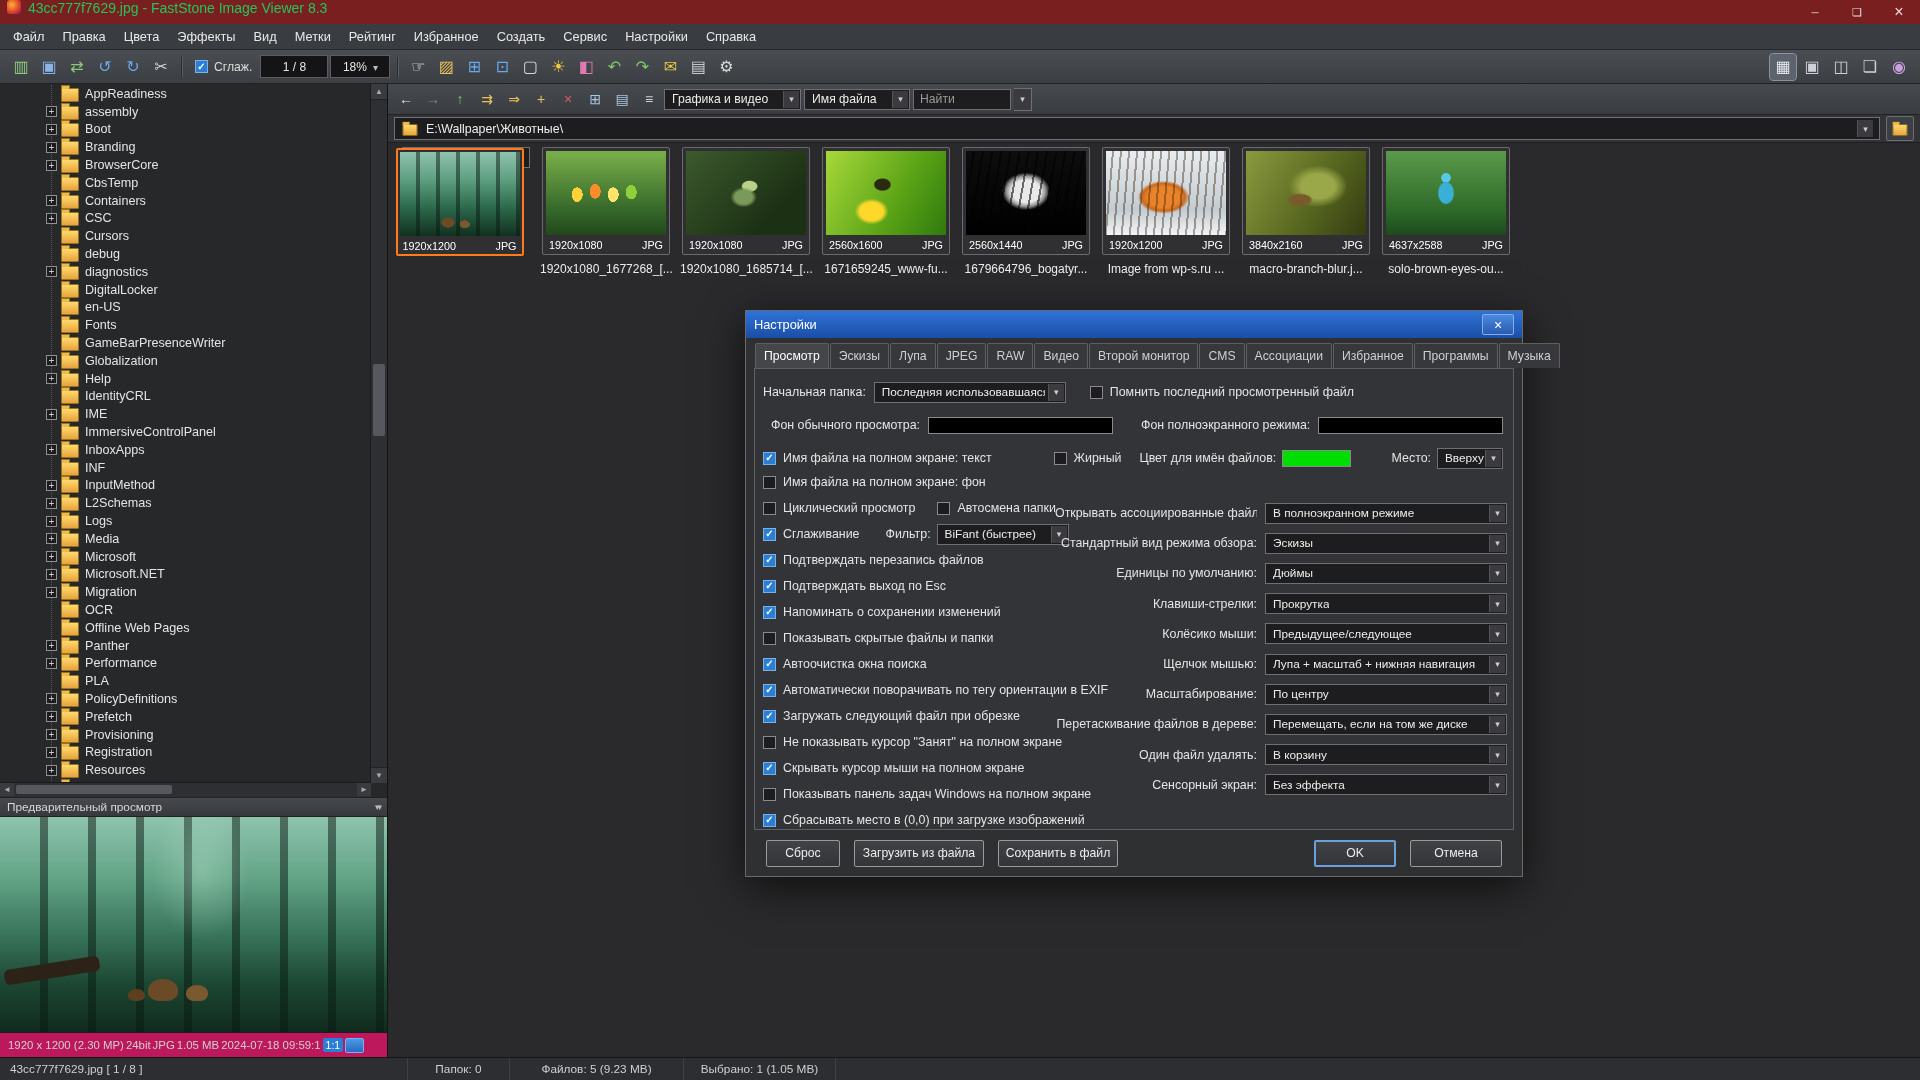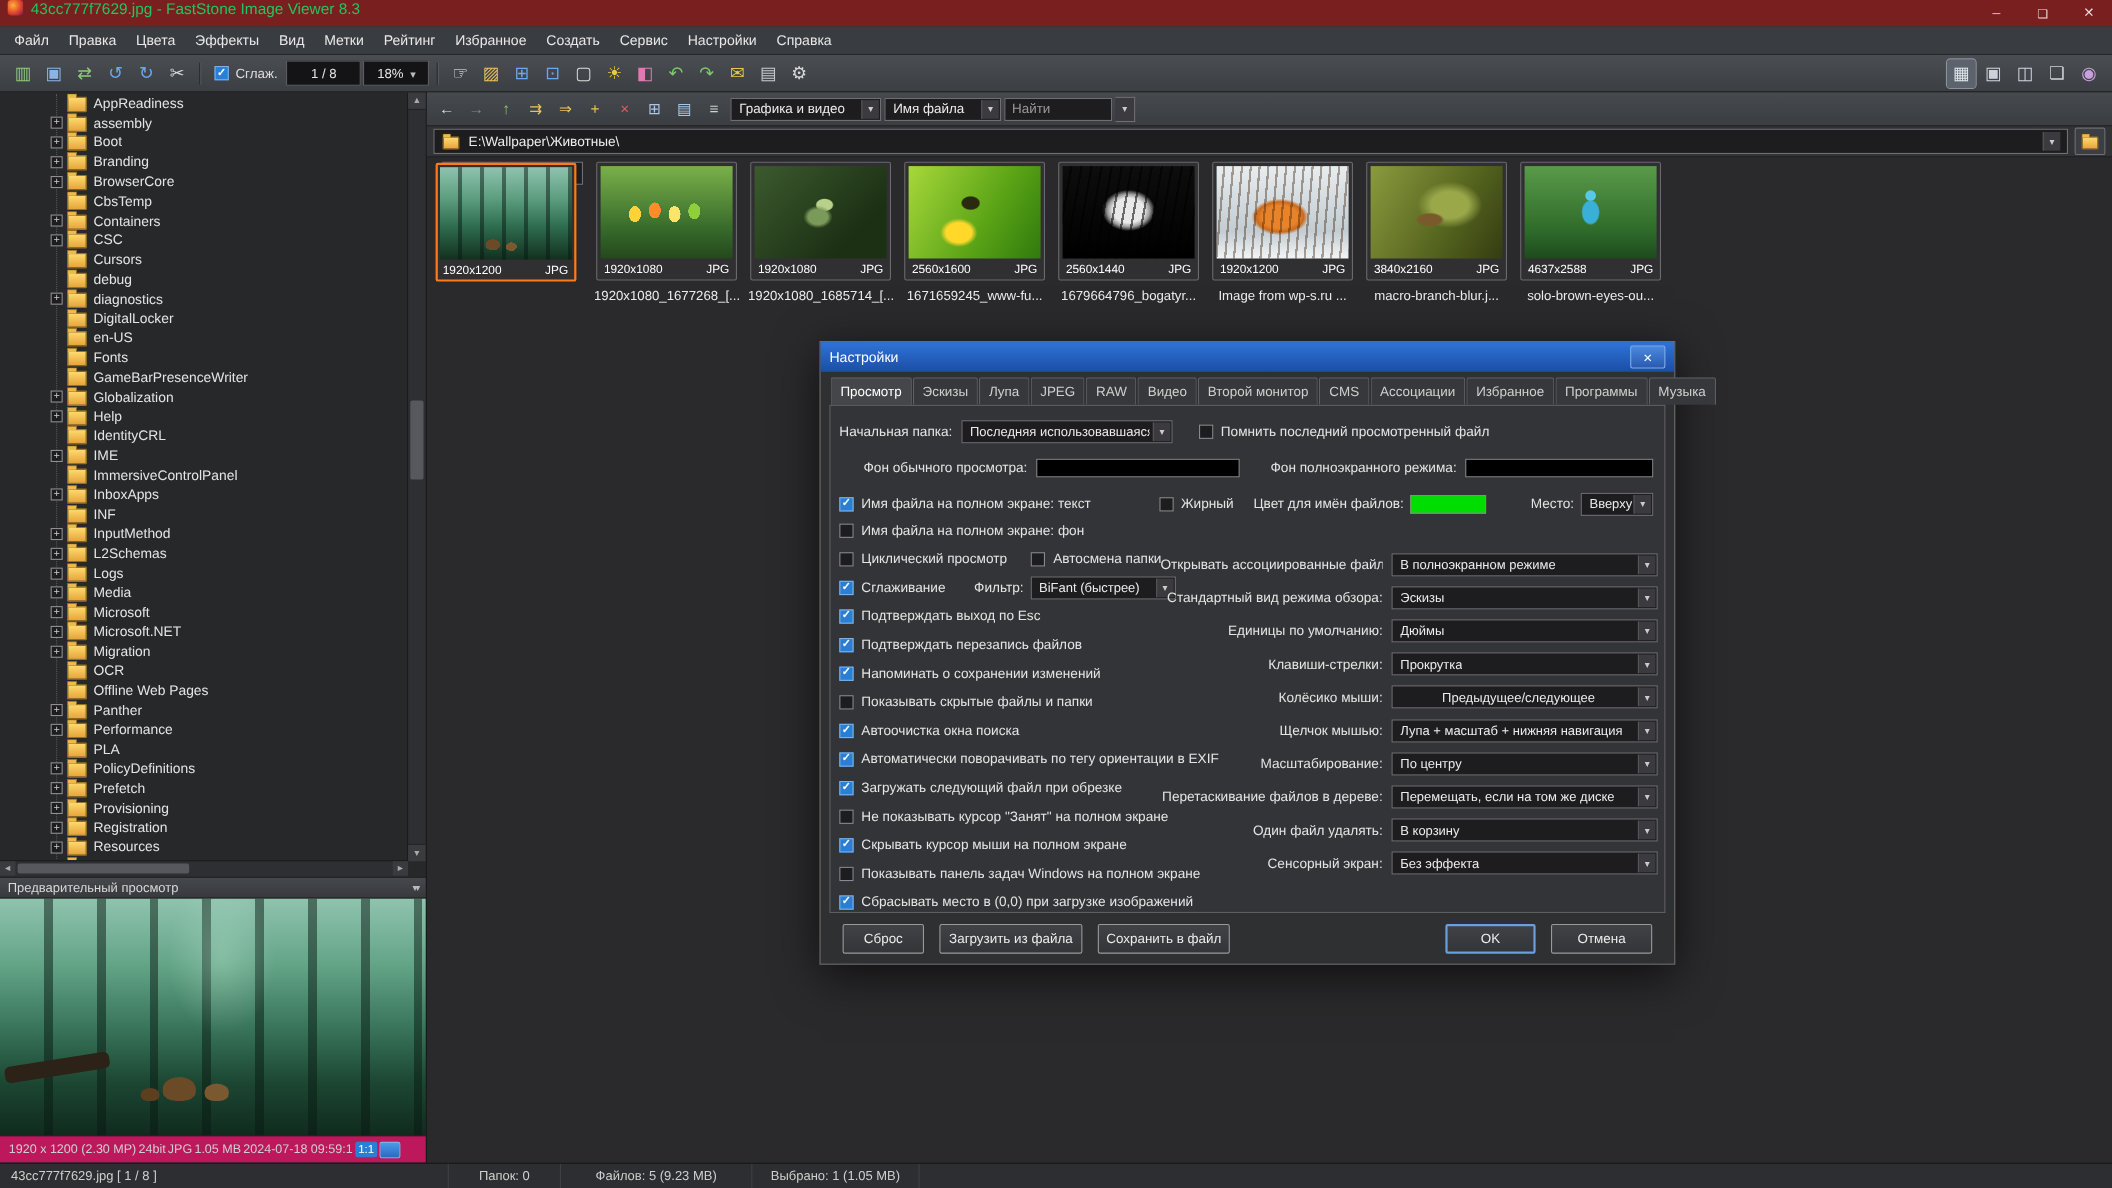--- a/index.html
+++ b/index.html
@@ -637,21 +637,21 @@
         <span class="dlabel">Начальная папка:</span>
         <div class="sel" style="width:192px;margin-left:8px;">
           <span style="white-space:nowrap;overflow:hidden;font-size:11.8px;">Последняя использовавшаяся</span>
           <span class="arr"></span>
         </div>
         <span class="cb" style="margin-left:24px;"></span>
         <span class="olabel">Помнить последний просмотренный файл</span>
       </div>
 
       <div class="drow rowB">
-        <span class="dlabel" style="margin-left:22px;">Фон обычного просмотра:</span>
+        <span class="dlabel" style="margin-left:8px;">Фон обычного просмотра:</span>
         <span class="swatch" style="width:185px;margin-left:8px;" able="true"></span>
         <span class="dlabel" style="margin-left:28px;">Фон полноэкранного режима:</span>
         <span class="swatch" style="flex:1;margin-left:8px;margin-right:2px;"></span>
       </div>
 
       <div class="drow rowC">
         <span class="cb on"></span>
         <span class="olabel">Имя файла на полном экране: текст</span>
         <span class="cb" style="margin-left:62px;"></span>
         <span class="olabel">Жирный</span>
@@ -683,25 +683,25 @@
         <div class="sel" style="width:132px;margin-left:6px;">
           <span style="font-size:11.8px;white-space:nowrap;">BiFant (быстрее)</span>
           <span class="arr"></span>
         </div>
       </div>
 
       <div class="optstack">
 
       <div class="orow">
           <span class="cb on"></span>
+          <span class="olabel">Подтверждать перезапись файлов</span>
+        </div>
+          <div class="orow">
+          <span class="cb on"></span>
           <span class="olabel">Подтверждать выход по Esc</span>
-        </div>
-          <div class="orow">
-          <span class="cb on"></span>
-          <span class="olabel">Подтверждать перезапись файлов</span>
         </div>
           <div class="orow">
           <span class="cb on"></span>
           <span class="olabel">Напоминать о сохранении изменений</span>
         </div>
           <div class="orow">
           <span class="cb"></span>
           <span class="olabel">Показывать скрытые файлы и папки</span>
         </div>
           <div class="orow">
@@ -764,21 +764,21 @@
           <span class="rlabel">Клавиши-стрелки:</span>
           <div class="sel rsel">
             <span class="val" style="font-size:11.8px;">Прокрутка</span>
             <span class="short"></span>
             <span class="arr"></span>
           </div>
         </div>
           <div class="rrow">
           <span class="rlabel">Колёсико мыши:</span>
           <div class="sel rsel">
-            <span class="val" style="font-size:11.8px;margin-left:38px;">Предыдущее/следующее</span>
+            <span class="val" style="font-size:11.8px;">Предыдущее/следующее</span>
             <span class="short"></span>
             <span class="arr"></span>
           </div>
         </div>
           <div class="rrow">
           <span class="rlabel">Щелчок мышью:</span>
           <div class="sel rsel">
             <span class="val" style="font-size:11.8px;">Лупа + масштаб + нижняя навигация</span>
             <span class="short"></span>
             <span class="arr"></span>

